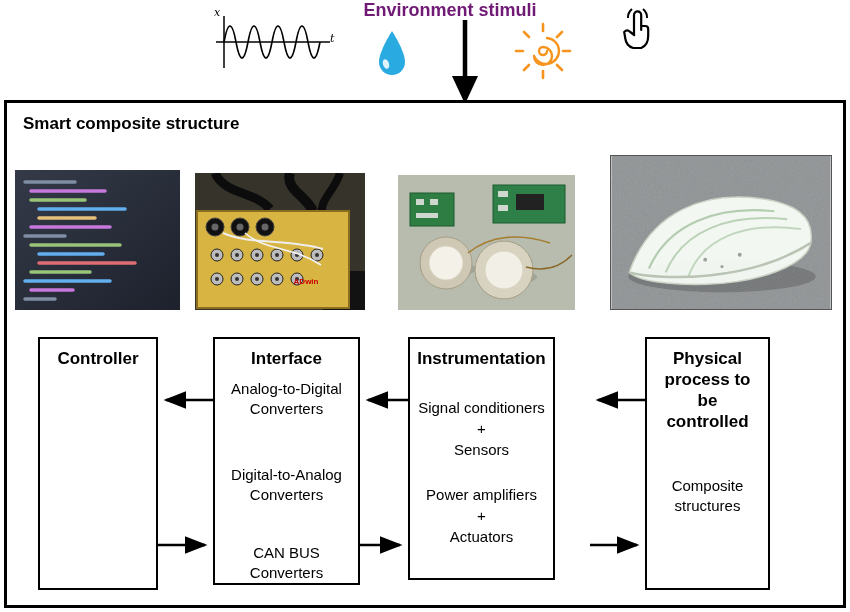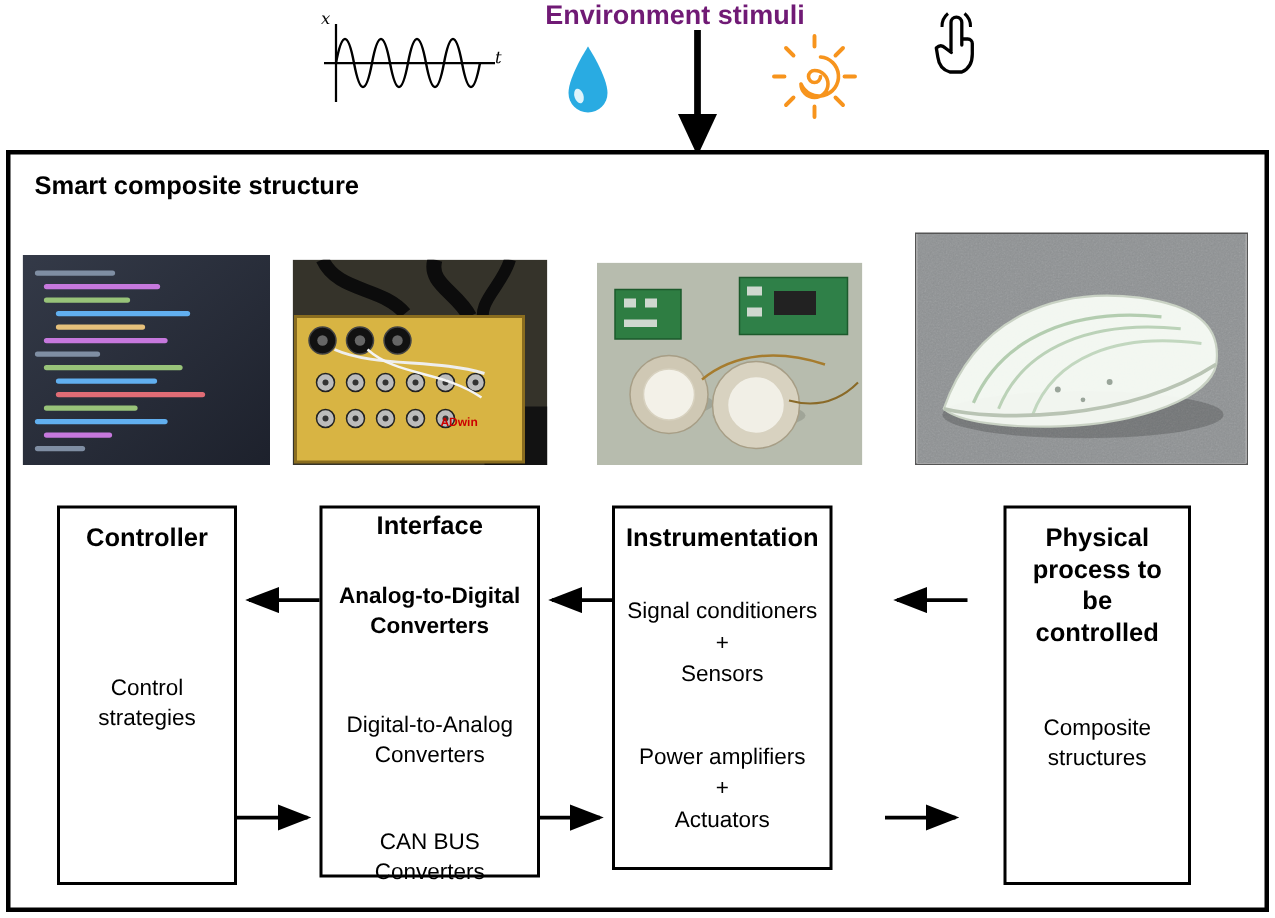--- a/index.html
+++ b/index.html
@@ -32,30 +32,30 @@
   .photo-piezo{ left:398px; top:175px; width:177px; height:135px; }
   .photo-comp { left:610px; top:155px; width:222px; height:155px; border:1px solid #555; }
   .daq-label { position:absolute; left:58%; top:76%; font-size:8px; font-weight:bold; color:#cc0000; }
 
   
   .block { position:absolute; border:2.5px solid #000; background:#fff; text-align:center;
            display:flex; flex-direction:column; align-items:center; }
   .block .b-title { font-size:17px; font-weight:bold; line-height:21px; margin-top:9px; }
   .block .b-text  { font-size:15px; line-height:20px; }
   .b-controller { left:38px;  top:337px; width:120px; height:253px;gap:28px; }
-  .b-interface  { left:213px; top:337px; width:147px; height:248px;justify-content:center; }
+  .b-interface  { left:213px; top:337px; width:147px; height:248px; }
   .b-instr      { left:408px; top:337px; width:147px; height:243px; }
-  .b-physical   { left:645px; top:337px; width:125px; height:253px;margin-left:24px; }
+  .b-physical   { left:645px; top:337px; width:125px; height:253px; }
 
   .b-controller .b-text { margin-top:52px; width:90px; }
-  .b-interface .itm1 { margin-top:27px; width:130px;font-weight:bold; }
+  .b-interface .itm1 { margin-top:10px; width:130px; }
   .b-interface .itm2 { margin-top:46px; width:130px; }
   .b-interface .itm3 { margin-top:38px; width:130px; }
   .b-instr .grp1 { margin-top:28px; width:160px; line-height:21px; }
-  .b-instr .grp2 { margin-top:34px; width:160px; line-height:21px; }
+  .b-instr .grp2 { margin-top:24px; width:160px; line-height:21px; }
   .b-physical .b-title { width:100px; }
   .b-physical .b-text  { margin-top:44px; width:96px; }
 
   .arrows { position:absolute; left:0; top:0; width:850px; height:612px; pointer-events:none; }
 </style>
 </head>
 <body>
 
 <div class="page">
 
@@ -205,21 +205,20 @@
       <path d="M78 122 C92 84 134 66 192 74" fill="none" stroke="rgba(168,198,164,0.65)" stroke-width="2"></path>
       <path d="M18 118 C50 126 140 128 202 88" fill="none" stroke="#b9c4b4" stroke-width="2.5"></path>
       <circle cx="95" cy="105" r="2" fill="#9aa59a"></circle>
         <circle cx="130" cy="100" r="2" fill="#9aa59a"></circle>
       <circle cx="112" cy="112" r="1.6" fill="#9aa59a"></circle>
     </svg>
   </div>
 
   <div class="block b-controller">
     <div class="b-title">Controller</div>
-    <div class="b-text">Control strategies</div>
   </div>
 
   <div class="block b-interface">
     <div class="b-title">Interface</div>
     <div class="b-text itm1">Analog-to-Digital Converters</div>
     <div class="b-text itm2">Digital-to-Analog Converters</div>
     <div class="b-text itm3">CAN BUS Converters</div>
   </div>
 
   <div class="block b-instr">

